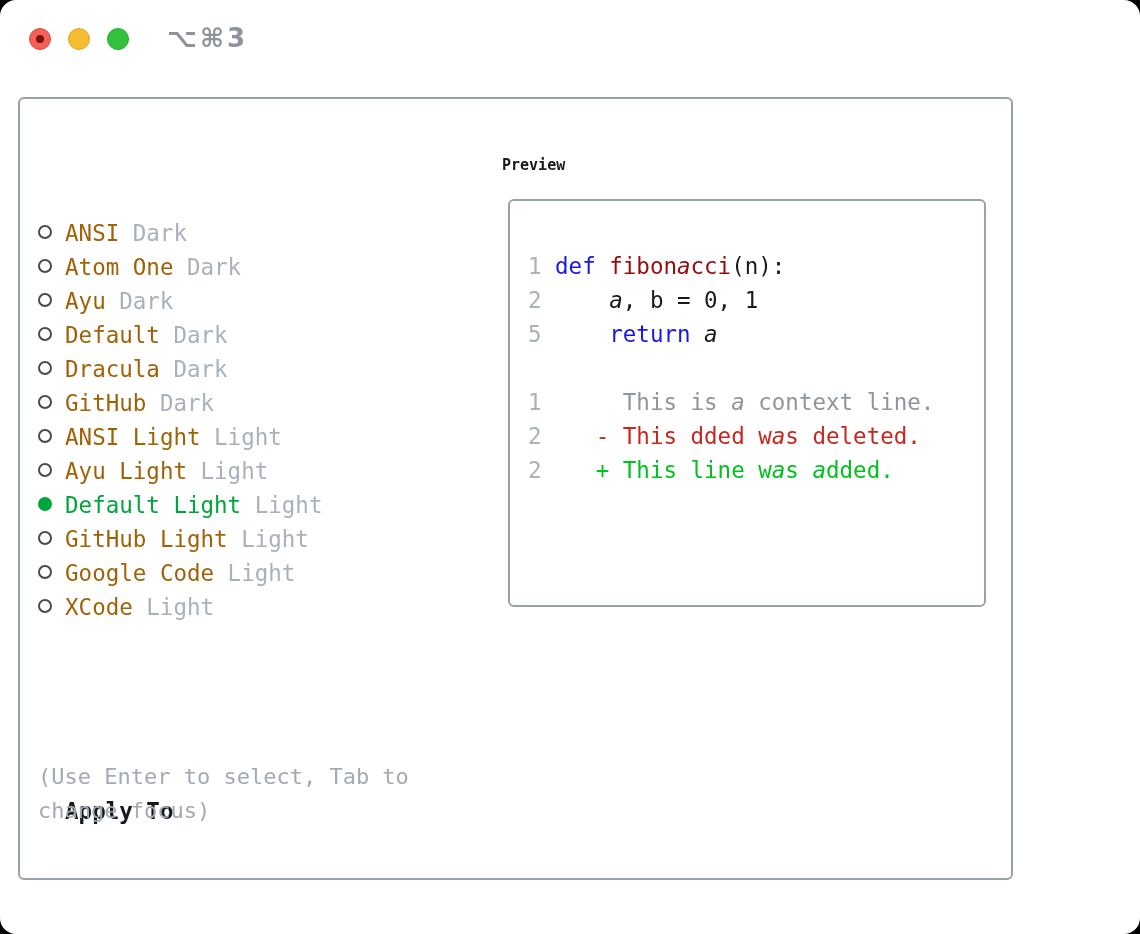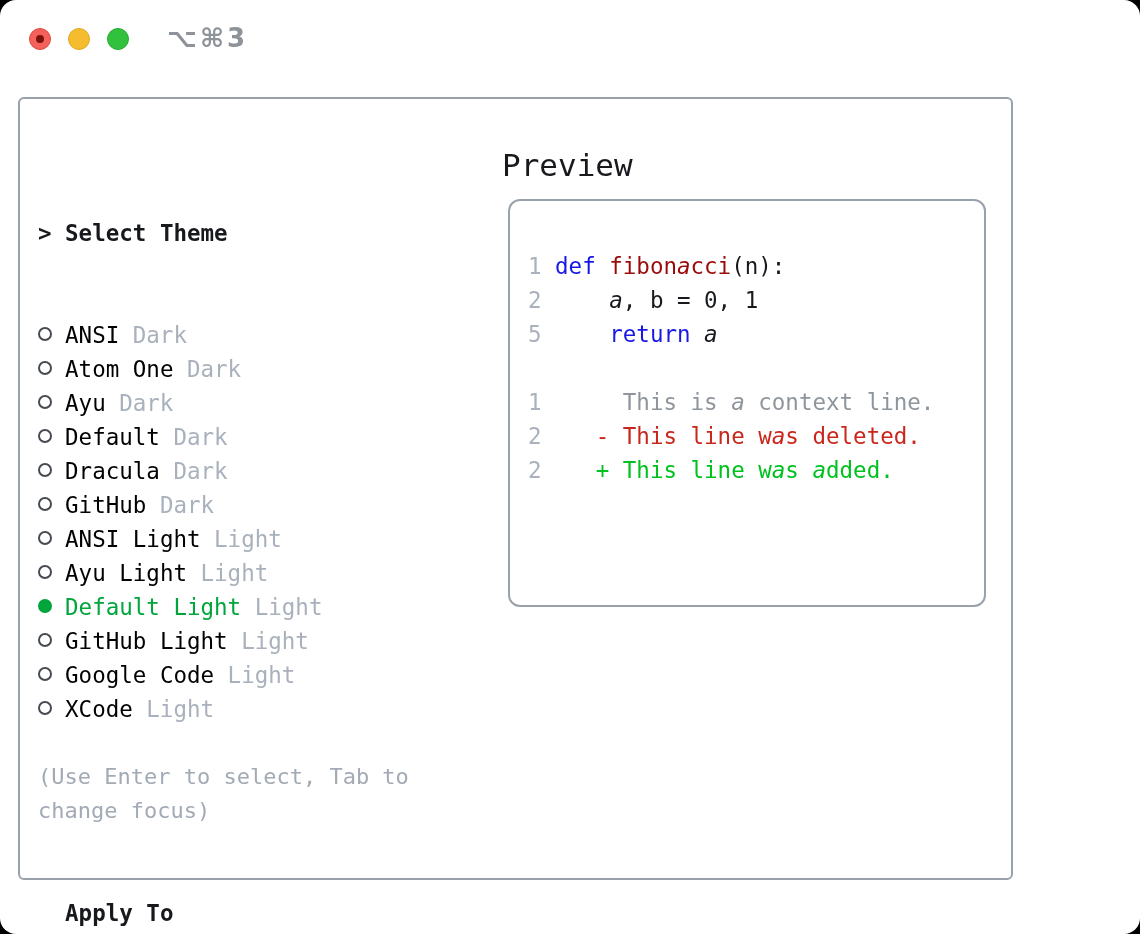--- a/index.html
+++ b/index.html
@@ -17,29 +17,29 @@
   
   .panel{position:absolute;left:18px;top:97px;width:995px;height:783px;box-sizing:border-box;
          border:2px solid #99a1ab;border-radius:6px;background:#fff;}
   .left-col{position:absolute;left:18px;top:49px;font-size:22.5px;line-height:34px;white-space:pre;}
   .row{height:34px;}
   .mcell{display:inline-block;width:1ch;margin-right:1ch;text-align:center;}
   .radio{display:inline-block;width:10px;height:10px;border:2px solid #464b52;border-radius:50%;vertical-align:2px;}
   .radio.on{background:#00a53c;border-color:#00a53c;}
   .cursor-char{font-weight:bold;color:#17191d;}
   .hdr{font-weight:bold;color:#17191d;}
-  .item-name{color:#000000;}
+  .item-name{color:#a16207;}
   .item-variant{color:#a9b1bc;margin-left:1ch;}
   .sel .item-name{color:#00a53c;}
   .hint{position:absolute;left:18px;top:661px;width:430px;font-size:22px;line-height:34px;color:#a2aab5;}
   
-  .preview-title{position:absolute;left:482px;top:49px;font-size:31px;line-height:34px;
-                 font-weight:normal;color:#17191d;}
+  .preview-title{position:absolute;left:482px;top:49px;font-size:15px;line-height:34px;
+                 font-weight:bold;color:#17191d;}
   .preview-box{position:absolute;left:488px;top:100px;width:478px;height:408px;box-sizing:border-box;
-               border:2px solid #99a1ab;border-radius:12px;padding:48px 18px;overflow:hidden;}
+               border:2px solid #99a1ab;border-radius:6px;padding:48px 18px;overflow:hidden;}
   .pline{height:34px;line-height:34px;font-size:22.5px;white-space:pre;}
   .lnum{display:inline-block;width:1ch;margin-right:1ch;color:#a9b1bc;}
   .kw{color:#1717e6;}
   .fn{color:#9a0a0a;}
   .pl{color:#17191d;}
   .ctx{color:#8e959c;}
   .del{color:#c9271c;}
   .add{color:#00c21e;text-align:center;}
   .it{font-style:italic;}
 </style>
@@ -53,37 +53,36 @@
         <span class="tl-dot"></span>
       </span>
     <span class="tl yellow"></span>
     <span class="tl green"></span>
     <span class="win-title">⌥⌘3</span>
   </div>
 
   <div class="panel">
 
     <div class="left-col">
-      <div class="row hdr"><span class="mcell cursor-char">&gt;</span><span>Select Theme</span></div>
       <div id="theme-items"><div class="row"><span class="mcell"><span class="radio"></span></span><span class="item-name">ANSI</span><span class="item-variant">Dark</span></div><div class="row"><span class="mcell"><span class="radio"></span></span><span class="item-name">Atom One</span><span class="item-variant">Dark</span></div><div class="row"><span class="mcell"><span class="radio"></span></span><span class="item-name">Ayu</span><span class="item-variant">Dark</span></div><div class="row"><span class="mcell"><span class="radio"></span></span><span class="item-name">Default</span><span class="item-variant">Dark</span></div><div class="row"><span class="mcell"><span class="radio"></span></span><span class="item-name">Dracula</span><span class="item-variant">Dark</span></div><div class="row"><span class="mcell"><span class="radio"></span></span><span class="item-name">GitHub</span><span class="item-variant">Dark</span></div><div class="row"><span class="mcell"><span class="radio"></span></span><span class="item-name">ANSI Light</span><span class="item-variant">Light</span></div><div class="row"><span class="mcell"><span class="radio"></span></span><span class="item-name">Ayu Light</span><span class="item-variant">Light</span></div><div class="row sel"><span class="mcell"><span class="radio on"></span></span><span class="item-name">Default Light</span><span class="item-variant">Light</span></div><div class="row"><span class="mcell"><span class="radio"></span></span><span class="item-name">GitHub Light</span><span class="item-variant">Light</span></div><div class="row"><span class="mcell"><span class="radio"></span></span><span class="item-name">Google Code</span><span class="item-variant">Light</span></div><div class="row"><span class="mcell"><span class="radio"></span></span><span class="item-name">XCode</span><span class="item-variant">Light</span></div></div>
       <div class="row"> </div>
       <div class="row hdr"><span class="mcell"></span><span>Apply To</span></div>
       
     </div>
 
     <div class="hint">(Use Enter to select, Tab to change focus)</div>
 
     <div class="preview-title">Preview</div>
 
     <div class="preview-box">
       <div id="preview-lines">
           <div class="pline"><span class="lnum">1</span><span class="kw">def </span><span class="fn">fibon</span><span class="fn it">a</span><span class="fn">cci</span><span class="pl">(n):</span></div>
           <div class="pline"><span class="lnum">2</span><span class="pl">    </span><span class="pl it">a</span><span class="pl">, b = 0, 1</span></div>
           <div class="pline"><span class="lnum">5</span><span class="pl">    </span><span class="kw">return</span><span class="pl"> </span><span class="pl it">a</span></div>
           <div class="pline"><span class="lnum"></span></div>
           <div class="pline"><span class="lnum">1</span><span class="pl">     </span><span class="ctx">This is </span><span class="ctx it">a</span><span class="ctx"> context line.</span></div>
-          <div class="pline"><span class="lnum">2</span><span class="pl">   </span><span class="del">- This line w</span><span class="del it">a</span><span class="del">s deleted.</span></div>
+          <div class="pline"><span class="lnum">2</span><span class="pl">   </span><span class="del">- This dded w</span><span class="del it">a</span><span class="del">s deleted.</span></div>
           <div class="pline"><span class="lnum">2</span><span class="pl">   </span><span class="add">+ This line w</span><span class="add it">a</span><span class="add">s </span><span class="add it">a</span><span class="add">dded.</span></div>
         </div>
     </div>
 
   </div>
 </div>
 
 </body></html>

